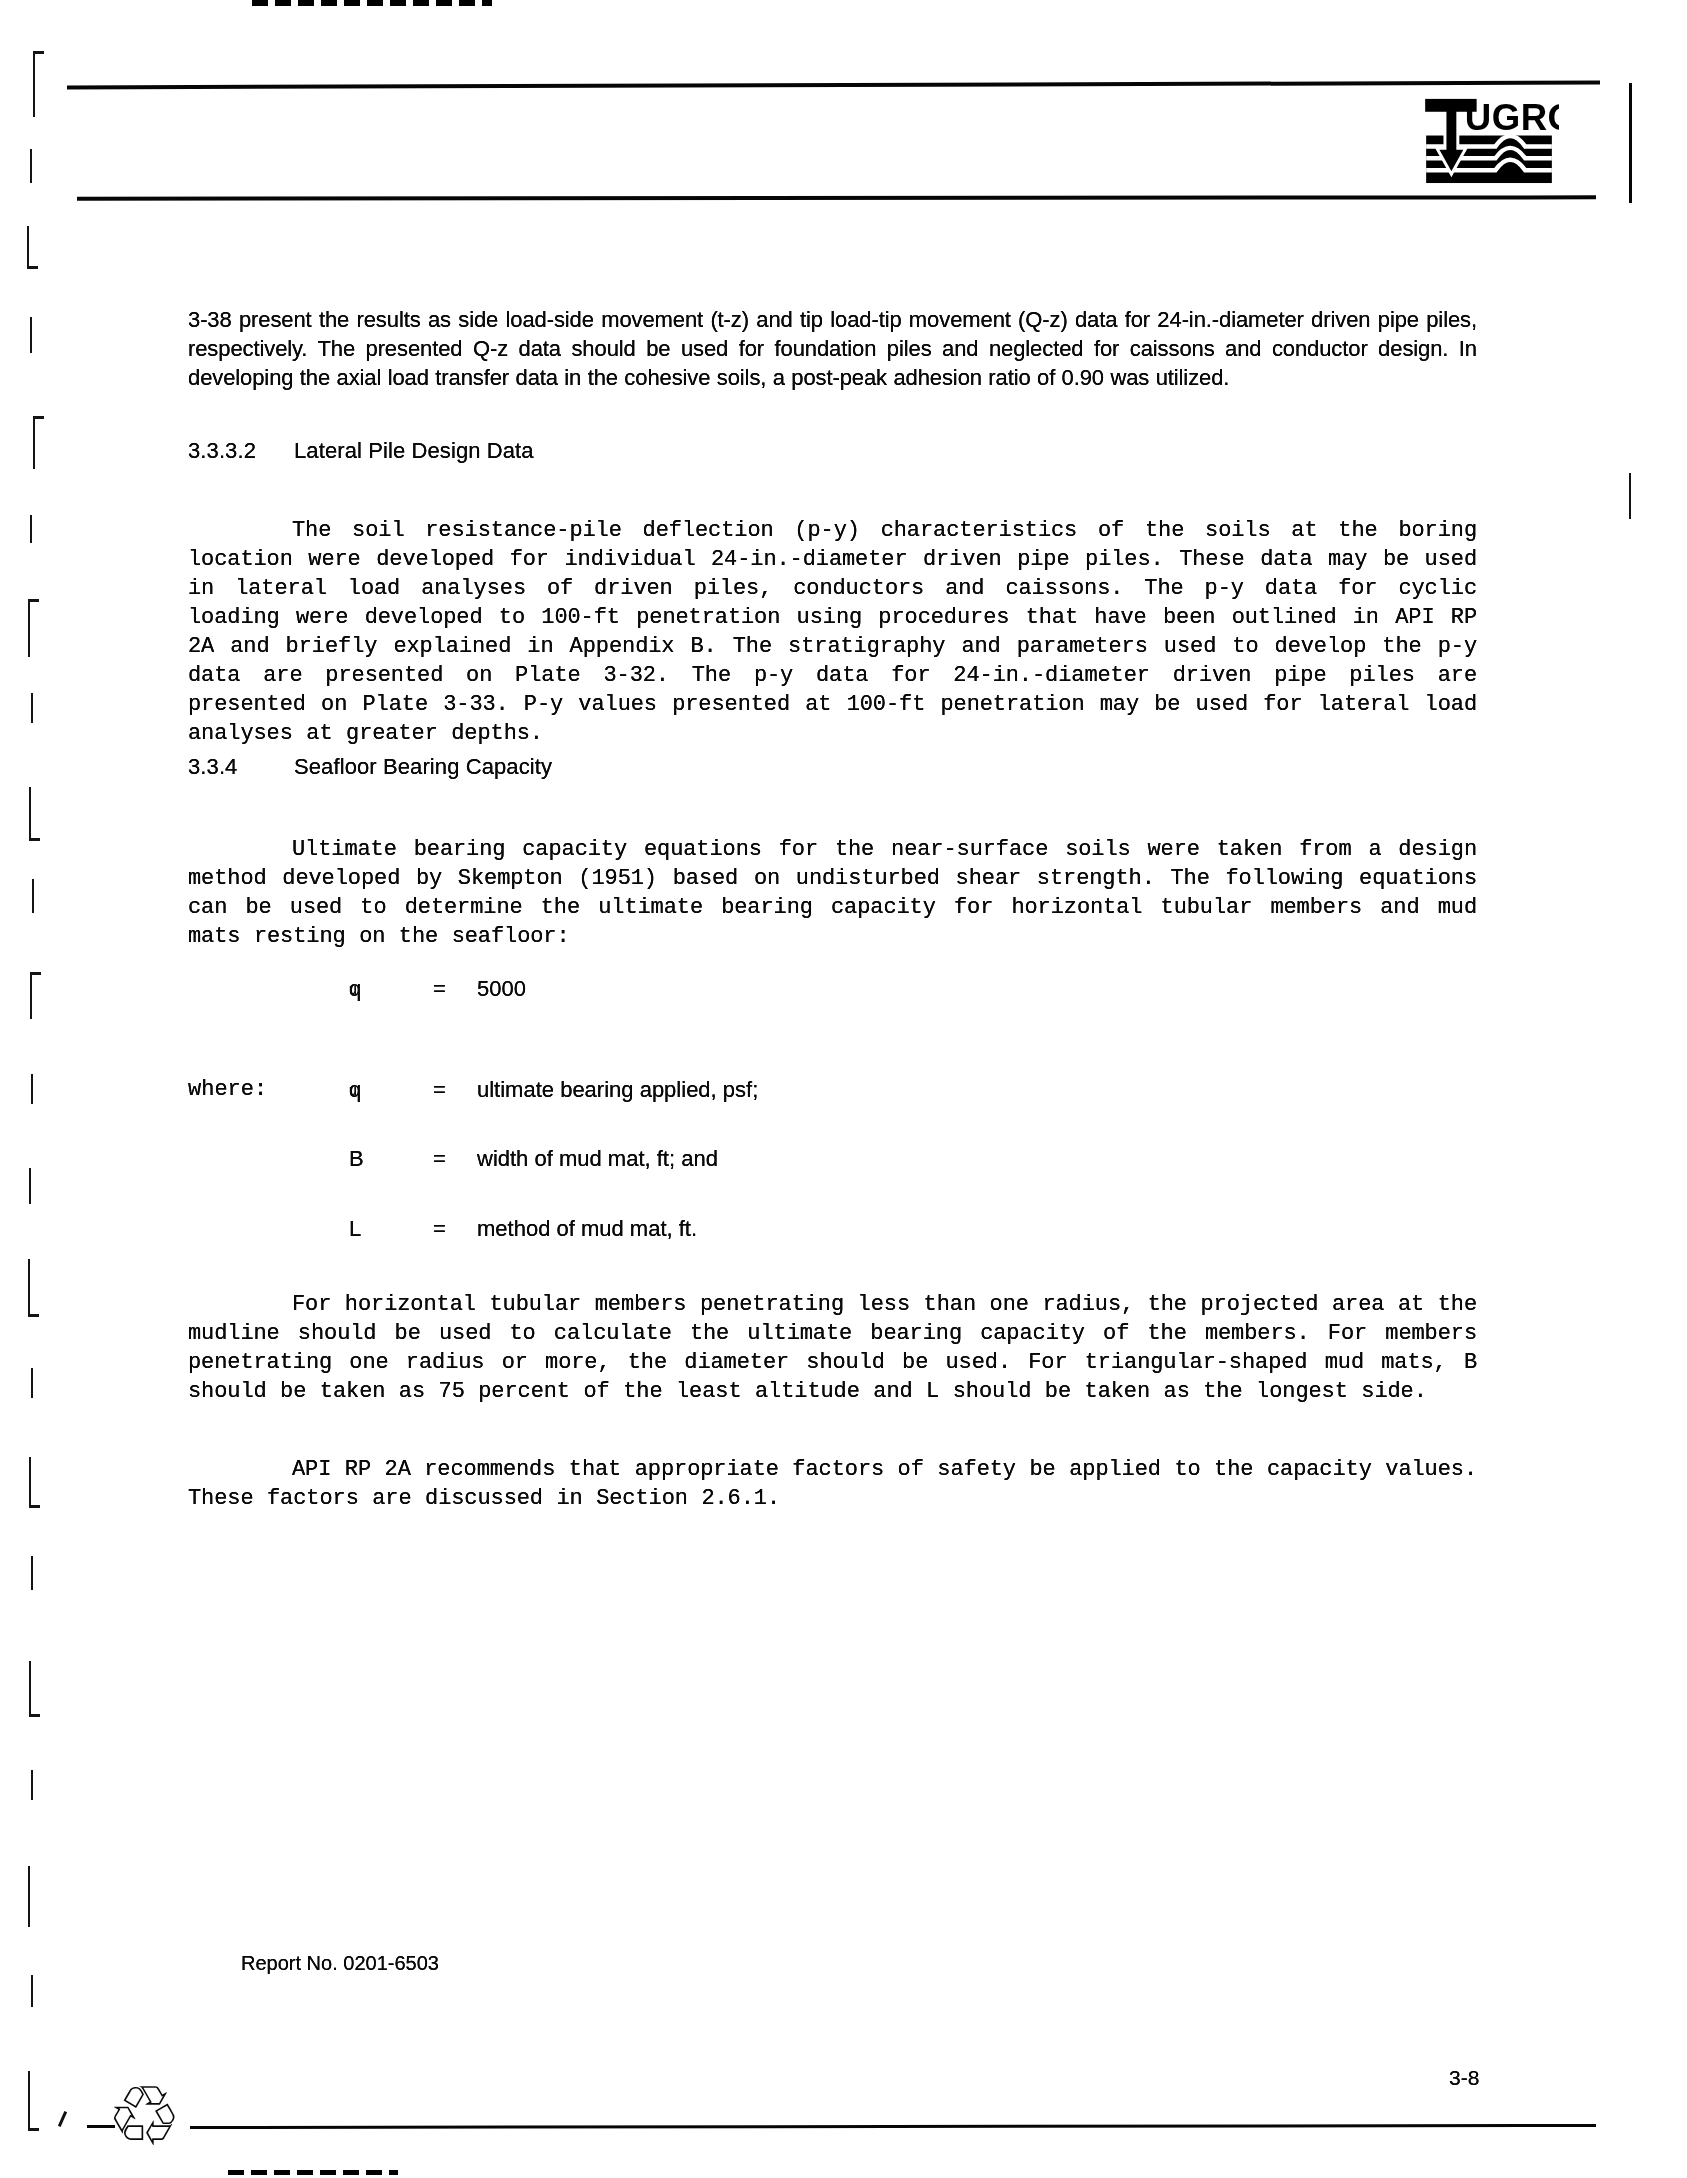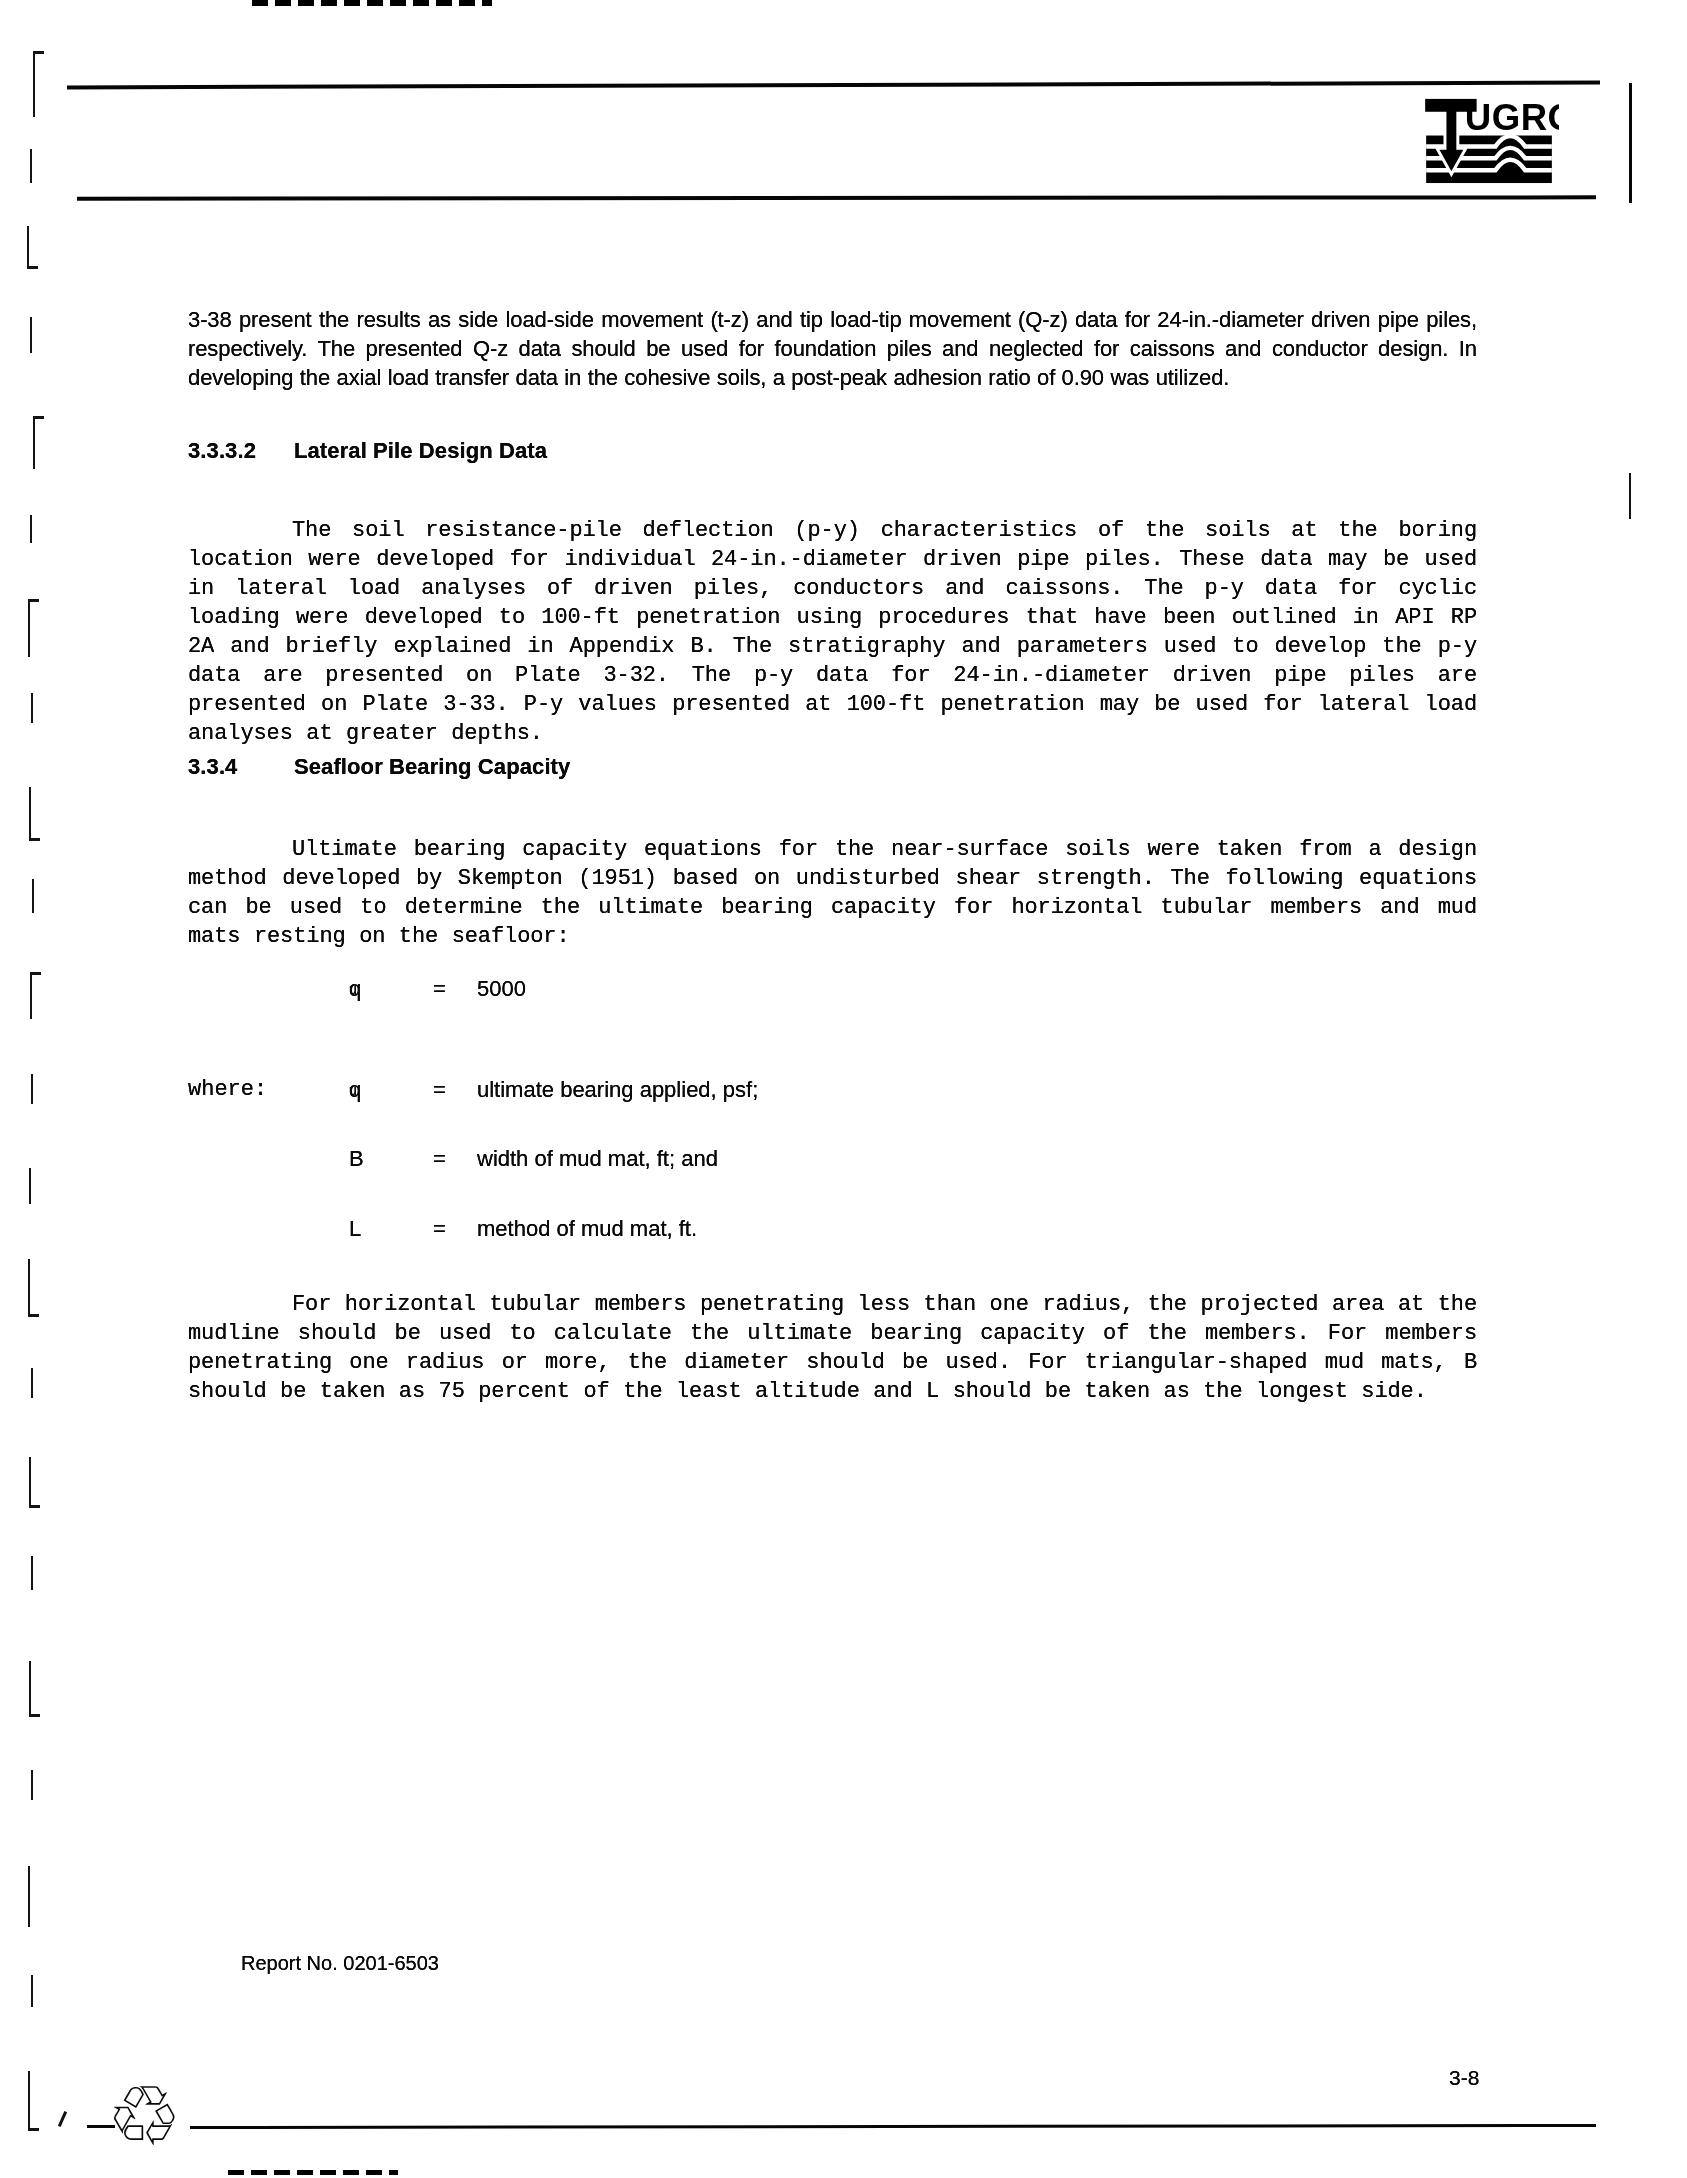--- a/index.html
+++ b/index.html
@@ -13,21 +13,21 @@
   }
   .txt{ text-shadow:0 0 0.6px #000; }
   .para{
     position:absolute;left:188px;width:1289px;
     font-size:22px;line-height:29px;
     text-align:justify;letter-spacing:-0.1px;word-spacing:0.4px;
   }
   .ind{ text-indent:104px;font-family:Liberation Mono, monospace; }
   .h{
     position:absolute;left:188px;
-    font-size:22px;font-weight:bold;letter-spacing:0.1px;
+    font-size:22px;font-weight:normal;letter-spacing:0.1px;
   }
   .h .num{ display:inline-block;min-width:106px; }
   .rule{ position:absolute;background:#060606; }
   .rule-top{ left:67px;top:83px;width:1533px;height:4px;transform:rotate(-0.18deg); }
   .rule-2{ left:77px;top:196px;width:1519px;height:4px;transform:rotate(-0.05deg); }
   .rule-right-v{ left:1629px;top:83px;width:3px;height:120px; }
   .eqrow{
     position:absolute;left:188px;width:1289px;height:31px;
     font-size:22px;line-height:30px;
   }
@@ -158,20 +158,21 @@
     <span class="c-sym">
         <span>L</span>
         <span class="sym-sub"></span>
       </span>
     <span class="c-eq">=</span>
     <span class="c-val">method of mud mat, ft.</span>
   </div>
 
   <p class="para ind txt" style="top:1268px;">For horizontal tubular members penetrating less than one radius, the projected area at the mudline should be used to calculate the ultimate bearing capacity of the members.  For members penetrating one radius or more, the diameter should be used.  For triangular-shaped mud mats, B should be taken as 75 percent of the least altitude and L should be taken as the longest side.</p>
 
+  <p class="para ind txt" style="top:1433px;">API RP 2A recommends that appropriate factors of safety be applied to the capacity values.  These factors are discussed in Section 2.6.1.</p>
 
   <div class="footer-report txt">Report No. 0201-6503</div>
   <div class="footer-page txt">3-8</div>
   <div class="slash-mark"></div>
   <div class="frule frule-a"></div>
   <div class="frule frule-b"></div>
   <div class="recycle">♲</div>
 
 </div>
 

